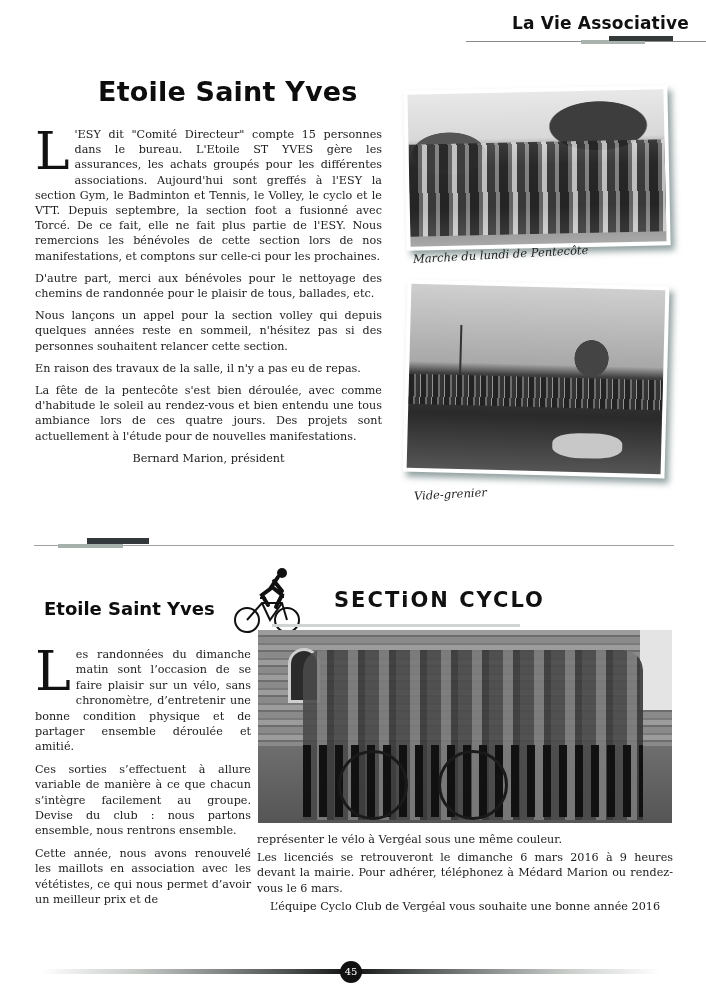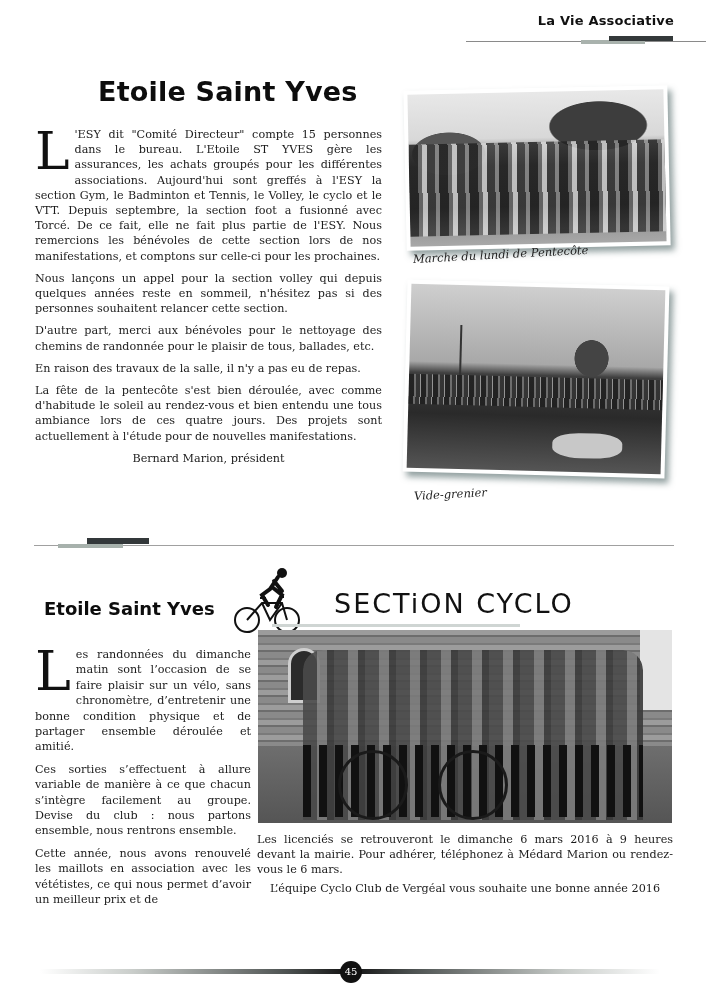--- a/index.html
+++ b/index.html
@@ -1,21 +1,21 @@
 <!DOCTYPE html>
 <html><head>
 <meta charset="utf-8">
 <style>
   * { box-sizing: border-box; margin: 0; padding: 0; }
   html, body { width: 706px; height: 1000px; background: #ffffff; overflow: hidden; }
   body { position: relative; font-family: "DejaVu Serif", serif; color: #1a1a1a; }
 
   
   .page-header { position: absolute; left: 0; top: 0; width: 706px; height: 50px; }
-  .header-title { position: absolute; right: 32px; top: 13px; font-family: "DejaVu Sans", sans-serif; font-weight: bold; font-size: 13px; color: #111; letter-spacing: 0.2px; }
+  .header-title { position: absolute; right: 17px; top: 13px; font-family: "DejaVu Sans", sans-serif; font-weight: bold; font-size: 17px; color: #111; letter-spacing: 0.2px; }
   .header-rule { position: absolute; left: 466px; top: 41px; width: 240px; height: 1px; background: #8a8a8a; }
   .header-bar-light { position: absolute; left: 581px; top: 40px; width: 64px; height: 4px; background: #a9b2ad; }
   .header-bar-dark { position: absolute; left: 609px; top: 36px; width: 64px; height: 5px; background: #34393a; }
 
   
   .s1-title { position: absolute; left: 98px; top: 76px; font-family: "DejaVu Sans", sans-serif; font-weight: bold; font-size: 27px; color: #0d0d0d; letter-spacing: 0.2px; }
 
   
   .col-text { position: absolute; font-size: 11.2px; line-height: 15.2px; text-align: justify; color: #1b1b1b; }
   .col-text p { margin-bottom: 7px; }
@@ -59,21 +59,21 @@
   .caption-2 { left: 414px; top: 489px; transform: rotate(-3deg); transform-origin: left center; }
 
   
   .divider-rule { position: absolute; left: 34px; top: 545px; width: 640px; height: 1px; background: #a0a0a0; }
   .divider-bar-light { position: absolute; left: 58px; top: 544px; width: 65px; height: 4px; background: #a7b1ac; }
   .divider-bar-dark { position: absolute; left: 87px; top: 538px; width: 62px; height: 6px; background: #33383a; }
 
   
   .s2-title { position: absolute; left: 44px; top: 598px; font-family: "DejaVu Sans", sans-serif; font-weight: bold; font-size: 18px; color: #0d0d0d; }
   .cyclist { position: absolute; left: 232px; top: 565px; width: 70px; height: 70px; }
-  .s2-heading { position: absolute; left: 334px; top: 588px; font-family: "DejaVu Sans", sans-serif; font-size: 27px; letter-spacing: 2px; color: #111; font-weight: normal; }
+  .s2-heading { position: absolute; left: 334px; top: 588px; font-family: "DejaVu Sans", sans-serif; font-size: 21px; letter-spacing: 2px; color: #111; font-weight: bold; }
   .heading-underline { position: absolute; left: 272px; top: 624px; width: 248px; height: 3px; background: #cfd5d3; }
 
   .s2-text { left: 35px; top: 647px; width: 216px; font-size: 11.2px; line-height: 15.4px; }
   .s2-text .dropcap { font-size: 54px; line-height: 46px; }
   .s2-text-right { left: 257px; top: 832px; width: 416px; font-size: 11.2px; line-height: 15.2px; }
   .s2-text-right p { margin-bottom: 3px; }
 
   .photo-3 { position: absolute; left: 258px; top: 630px; width: 414px; height: 193px; overflow: hidden;
     background:
       linear-gradient(to bottom, transparent 0%, transparent 60%, #6e6e6e 60%, #555 100%),
@@ -110,22 +110,22 @@
   <div class="header-title">La Vie Associative</div>
   <div class="header-rule"></div>
   <div class="header-bar-light"></div>
   <div class="header-bar-dark"></div>
 </div>
 
 <h1 class="s1-title">Etoile Saint Yves</h1>
 
 <div class="col-text s1-text">
   <p><span class="dropcap">L</span><span>'ESY dit "Comité Directeur" compte 15 personnes dans le bureau. L'Etoile ST YVES gère les assurances, les achats groupés pour les différentes associations. Aujourd'hui sont greffés à l'ESY la section Gym, le Badminton et Tennis, le Volley, le cyclo et le VTT. Depuis septembre, la section foot a fusionné avec Torcé. De ce fait, elle ne fait plus partie de l'ESY. Nous remercions les bénévoles de cette section lors de nos manifestations, et comptons sur celle-ci pour les prochaines.</span></p>
+  <p>D'autre part, merci aux bénévoles pour le nettoyage des chemins de randonnée pour le plaisir de tous, ballades, etc.</p>
   <p>Nous lançons un appel pour la section volley qui depuis quelques années reste en sommeil, n'hésitez pas si des personnes souhaitent relancer cette section.</p>
-  <p>D'autre part, merci aux bénévoles pour le nettoyage des chemins de randonnée pour le plaisir de tous, ballades, etc.</p>
   <p>En raison des travaux de la salle, il n'y a pas eu de repas.</p>
   <p>La fête de la pentecôte s'est bien déroulée, avec comme d'habitude le soleil au rendez-vous et bien entendu une tous ambiance lors de ces quatre jours. Des projets sont actuellement à l'étude pour de nouvelles manifestations.</p>
   <p class="signature">Bernard Marion, président</p>
 </div>
 
 <div class="photo photo-1">
   <div class="photo-inner">
     <div class="crowd"></div>
   </div>
 </div>
@@ -166,18 +166,19 @@
   <div class="wheel wheel-b"></div>
 </div>
 
 <div class="col-text s2-text">
   <p><span class="dropcap">L</span><span>es randonnées du dimanche matin sont l’occasion de se faire plaisir sur un vélo, sans chronomètre, d’entretenir une bonne condition physique et de partager ensemble déroulée et amitié.</span></p>
   <p>Ces sorties s’effectuent à allure variable de manière à ce que chacun s’intègre facilement au groupe. Devise du club : nous partons ensemble, nous rentrons ensemble.</p>
   <p>Cette année, nous avons renouvelé les maillots en association avec les vététistes, ce qui nous permet d’avoir un meilleur prix et de</p>
 </div>
 
 <div class="col-text s2-text-right">
+  <p>représenter le vélo à Vergéal sous une même couleur.</p>
   <p>Les licenciés se retrouveront le dimanche 6 mars 2016 à 9 heures devant la mairie. Pour adhérer, téléphonez à Médard Marion ou rendez-vous le 6 mars.</p>
   <p class="signature">L’équipe Cyclo Club de Vergéal vous souhaite une bonne année 2016</p>
 </div>
 
 <div class="footer-bar"></div>
 <div class="page-number">45</div>
 
 </body></html>

